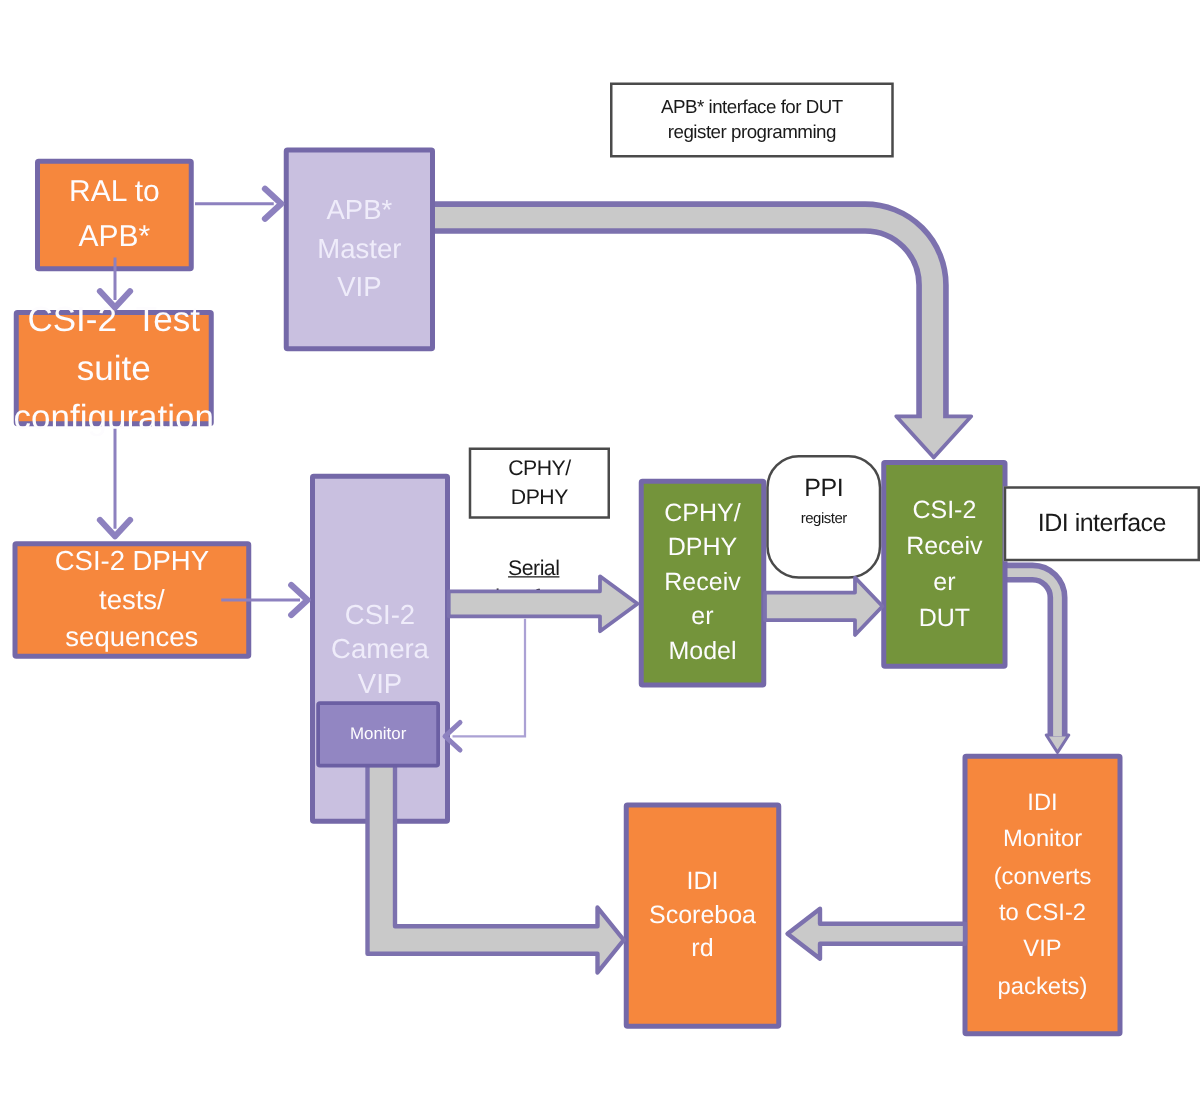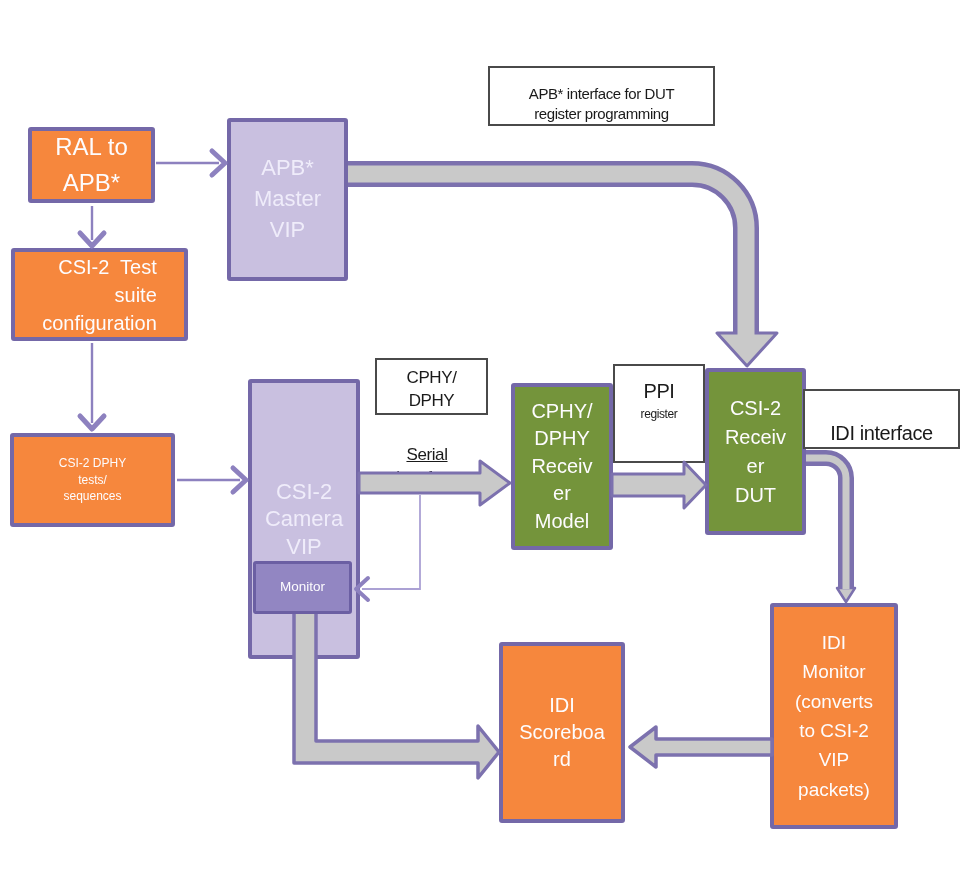--- a/index.html
+++ b/index.html
@@ -20,21 +20,21 @@
     position:absolute;display:flex;align-items:center;justify-content:center;
     text-align:center;color:var(--box-text);box-sizing:border-box;
     border:4px solid var(--box-border-purple);border-radius:3px;z-index:1;
     white-space:pre-line;line-height:1.4;
   }
   .orange{background:var(--orange);}
   .lav{background:var(--lavender);color:#EFECFA;}
   .green{background:var(--green);}
   .monitor{background:var(--monitor-purple);border-color:#6B5FA3;border-width:3px;z-index:3;}
   .labelbox{
-    position:absolute;display:flex;align-items:flex-end;justify-content:center;
+    position:absolute;display:flex;align-items:center;justify-content:center;
     text-align:center;background:#fff;border:2px solid var(--label-border);
     box-sizing:border-box;color:#1A1A1A;white-space:pre-line;z-index:1;
     letter-spacing:-0.4px;line-height:1.35;
   }
   .freetext{
     position:absolute;text-align:center;color:#1A1A1A;white-space:pre-line;
     letter-spacing:-0.4px;line-height:1.3;z-index:1;
   }
   .ppi-inner{display:flex;flex-direction:column;align-items:center;}
   .ppi-sub{font-size:12px;margin-top:1px;}
@@ -52,35 +52,35 @@
       <path d="M340 174 L692 174 A54 54 0 0 1 746 228 L746 336" style="fill:none;stroke:var(--arrow-gray);stroke-width:17;"></path>
     </g>
 
     <g>
       <path d="M800 458 L826 458 A20 20 0 0 1 846 478 L846 590" style="fill:none;stroke:var(--arrow-outline);stroke-width:16;"></path>
       <polygon points="837,588 855,588 846,602" style="fill:var(--arrow-gray);stroke:var(--arrow-outline);stroke-width:2.5;stroke-linejoin:round;"></polygon>
       <path d="M800 458 L826 458 A20 20 0 0 1 846 478 L846 589" style="fill:none;stroke:var(--arrow-gray);stroke-width:7;"></path>
     </g>
   </svg>
 
-  <div class="node orange" style="left:28px;top:127px;width:127px;height:76px;font-size:24px;line-height:1.5;">
+  <div class="node orange" style="left:28px;top:127px;width:127px;height:90px;font-size:24px;line-height:1.5;">
     <span>RAL to
 APB*</span></div>
 
   <div class="node lav" style="left:227px;top:118px;width:121px;height:163px;font-size:22px;">
     <span>APB*
 Master
 VIP</span></div>
 
-  <div class="node orange" style="left:11px;top:248px;width:177px;height:93px;font-size:20px;text-align:right;">
+  <div class="node orange" style="left:11px;top:248px;width:160px;height:93px;font-size:28px;">
     <span>CSI-2&nbsp; Test
 suite
 configuration</span></div>
 
-  <div class="node orange" style="left:10px;top:433px;width:165px;height:94px;font-size:12px;">
+  <div class="node orange" style="left:10px;top:433px;width:191px;height:94px;font-size:22px;">
     <span>CSI-2 DPHY
 tests/
 sequences</span></div>
 
   <div class="node lav" style="left:248px;top:379px;width:112px;height:280px;font-size:22px;line-height:1.25;">
     <span>CSI-2
 Camera
 VIP</span></div>
 
   <div class="node monitor" style="left:253px;top:561px;width:99px;height:53px;font-size:13.5px;">
@@ -117,21 +117,21 @@
 register programming</span></div>
 
   <div class="labelbox" style="left:375px;top:358px;width:113px;height:57px;font-size:17px;">
     <span>CPHY/
 DPHY</span></div>
 
   <div class="freetext" style="left:377px;top:422px;width:100px;font-size:17px;line-height:1.32;text-decoration:underline;">
     <span>Serial
 interface</span></div>
 
-  <div class="labelbox" style="left:613px;top:364px;width:92px;height:99px;align-items:flex-start;border-width:2px;z-index:2;">
+  <div class="labelbox" style="left:613px;top:364px;width:92px;height:99px;align-items:flex-start;border-width:2px;z-index:2;border-radius:26px;">
     <div class="ppi-inner" style="margin-top:12px;">
       <span style="font-size:20px;">PPI</span>
       <span class="ppi-sub">register</span>
     </div>
   </div>
 
   <div class="labelbox" style="left:803px;top:389px;width:157px;height:60px;font-size:20px;z-index:2;">
     <span>IDI interface</span></div>
 
   <svg id="arrows-over" class="layer" width="960" height="887" viewBox="0 0 960 887">

